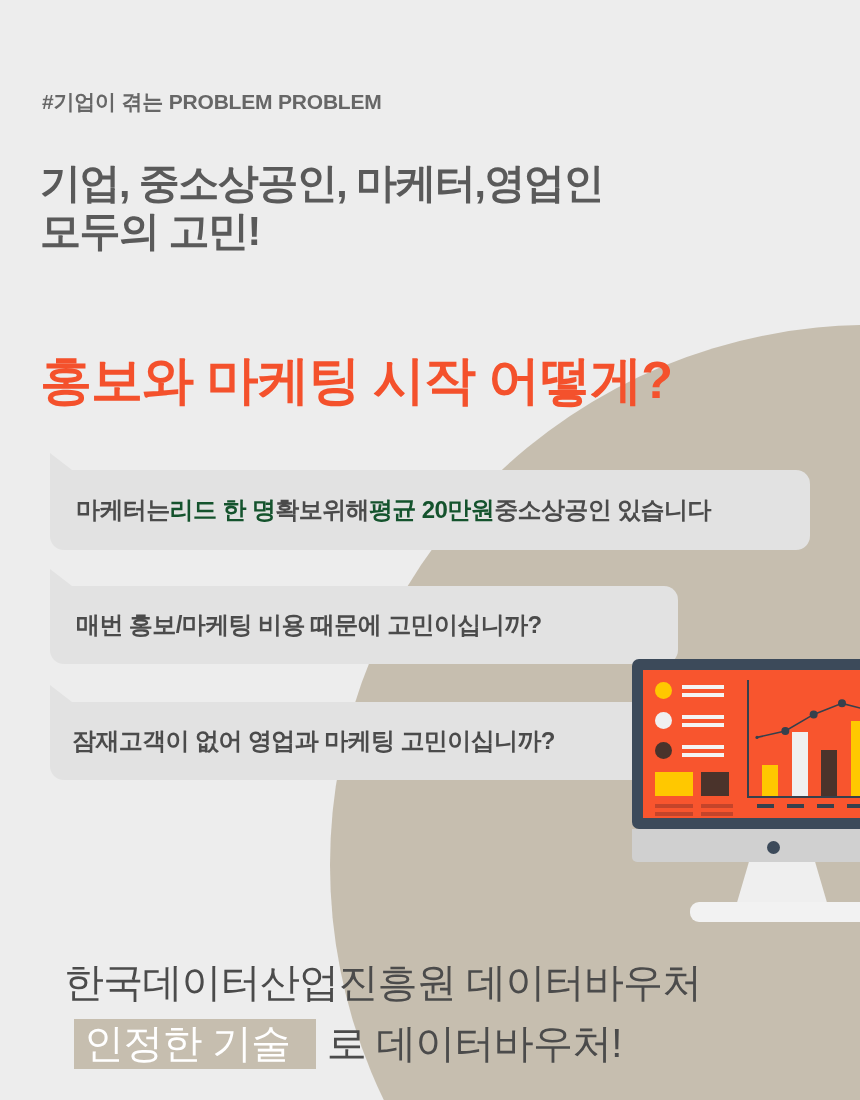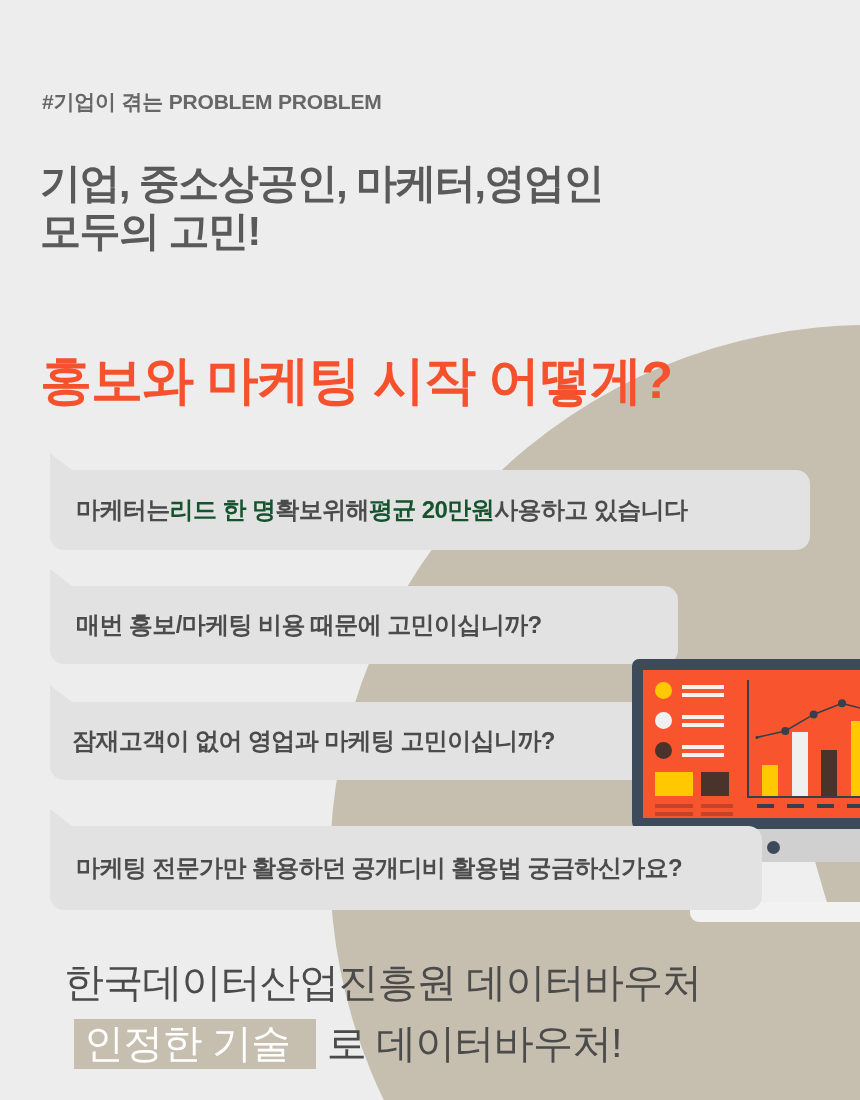--- a/index.html
+++ b/index.html
@@ -129,21 +129,21 @@
 
   <div class="subheadline-wrap">
     <div class="subhead">홍보와 마케팅 시작 어떻게?</div>
   </div>
 
   <div class="bubble bub1">
     <span>마케터는 </span>
       <span class="hl">리드  한 명</span>
       <span> 확보위해 </span>
       <span class="hl">평균 20만원</span>
-      <span> 사용하고 있습니다</span>
+      <span> 중소상공인 있습니다</span>
   </div>
 
   <div class="bubble bub2">
     <span>매번 홍보/마케팅 비용 때문에 고민이십니까?</span>
   </div>
 
   <div class="bubble bub3">
     <span>잠재고객이 없어 영업과 마케팅 고민이십니까?</span>
   </div>
 
@@ -215,23 +215,20 @@
               <div class="dash" style="left: 40px; width: 17px; bottom: 0px;"></div>
               <div class="dash" style="left: 70px; width: 17px; bottom: 0px;"></div>
               <div class="dash" style="left: 100px; width: 17px; bottom: 0px;"></div>
             </div>
         </div>
 
       </div>
     </div>
   </div>
 
-  <div class="bubble bub4">
-    <span>마케팅 전문가만 활용하던 공개디비 활용법 궁금하신가요?</span>
-  </div>
 
   <div class="footer">
     <div class="l1">한국데이터산업진흥원 데이터바우처</div>
     <div class="l2">
       <span class="chip">인정한 기술</span><span> 로 데이터바우처!</span>
     </div>
   </div>
 
 </div>
 

